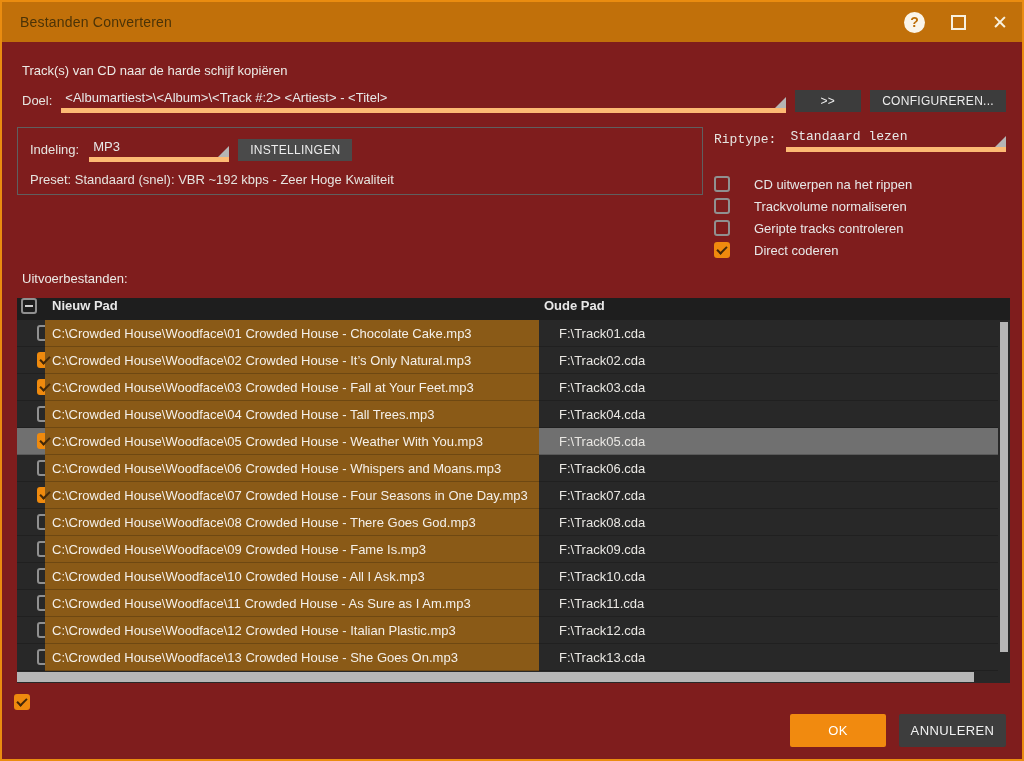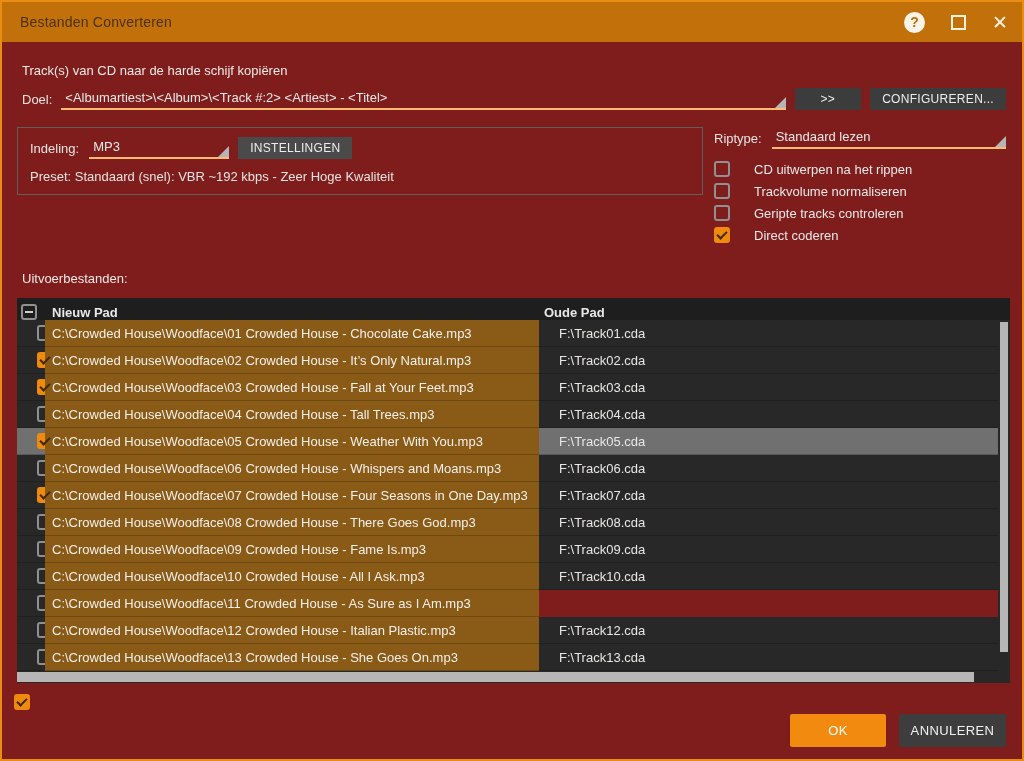--- a/index.html
+++ b/index.html
@@ -27,21 +27,21 @@
   .close-ic { color:#f8f1df; font-size:19px; line-height:1; cursor:pointer; }
 
   
   .subtitle { position:absolute; top:61px; left:20px; color:#eceae6; }
 
   .doel-row { position:absolute; top:86px; left:20px; right:16px; display:flex; align-items:center; }
   .lbl { color:#e6e4e0; white-space:nowrap; }
 
   .combo {
     position:relative; display:flex; align-items:flex-start;
-    border-bottom:2px solid #fdba74; padding:2px 16px 3px 4px;
+    border-bottom:5px solid #fdba74; padding:2px 16px 3px 4px;
     min-height:20px; cursor:pointer; white-space:nowrap;
   }
   .combo .corner {
     position:absolute; right:0; bottom:0; width:0; height:0;
     border-left:11px solid transparent; border-bottom:11px solid #b5b5b5;
   }
   .grow { flex:1; }
 
   .btn {
     background:#3c3c3c; color:#ededed; border:none; height:22px;
@@ -55,21 +55,21 @@
   .format-box {
     position:absolute; top:125px; left:15px; width:686px; height:68px;
     border:1px solid #5f5f5f; padding:9px 12px;
   }
   .format-row { display:flex; align-items:center; }
   .format-combo { width:140px; margin-left:10px; }
   .preset { margin-top:10px; color:#e6e4e0; }
 
   
   .rip-panel { position:absolute; top:125px; left:712px; right:16px; }
-  .riptype-row { display:flex; align-items:center; margin-bottom:9px; }
+  .riptype-row { display:flex; align-items:center; margin-bottom:21px;font-family:Liberation Mono, monospace; }
   .riptype-row .combo { margin-left:10px; }
 
   .opt { display:flex; align-items:center; gap:24px; height:22px; cursor:pointer; }
 
   .cb {
     width:16px; height:16px; border:2px solid #909090; border-radius:3px;
     display:inline-flex; align-items:center; justify-content:center;
     background:transparent; flex:none; cursor:pointer;
   }
   .cb.checked { background:#ef8a0e; border-color:#ef8a0e; }
@@ -77,21 +77,21 @@
     content:''; width:8px; height:4px; margin-top:-3px;
     border-left:2px solid #42280a; border-bottom:2px solid #42280a;
     transform:rotate(-45deg);
   }
   .cb.indet::after { content:''; width:8px; height:2px; background:#cfcfcf; }
 
   
   .out-label { position:absolute; top:269px; left:20px; color:#eceae6; }
 
   .table { position:absolute; top:296px; left:15px; width:993px; }
-  .thead { display:flex; align-items:flex-end; height:22px; background:#1e1e1e; font-weight:bold; }
+  .thead { display:flex; align-items:flex-start; height:22px; background:#1e1e1e; font-weight:bold; }
   .col-cb { width:28px; display:flex; align-items:center; justify-content:flex-start; padding-left:4px; flex:none; }
   .col-new { width:494px; flex:none; padding-left:7px; overflow:hidden; }
   .col-old { flex:1; padding-left:5px; overflow:hidden; }
 
   .tbody .trow { display:flex; align-items:stretch; height:27px; padding-right:12px; cursor:default; }
   .trow > div { display:flex; align-items:center; border-bottom:1px solid rgba(0,0,0,0.20); }
   .trow .col-cb, .trow .col-old { background:#282828;padding-left:20px; }
   .trow .cell-new { background:#8a5a17; color:#f4f0ea; }
   .trow.selected .col-cb, .trow.selected .col-old { background:#707070; }
   .cell-old { color:#e9e7e3; }
@@ -269,20 +269,21 @@
     </div>
     <div class="col-new cell-new">C:\Crowded House\Woodface\10 Crowded House - All I Ask.mp3</div>
     <div class="col-old cell-old">F:\Track10.cda</div>
   </div>
 
   <div class="trow">
     <div class="col-cb">
       <span class="cb"></span>
     </div>
     <div class="col-new cell-new">C:\Crowded House\Woodface\11 Crowded House - As Sure as I Am.mp3</div>
+    <div class="col-old cell-old">F:\Track11.cda</div>
   </div>
 
   <div class="trow">
     <div class="col-cb">
       <span class="cb"></span>
     </div>
     <div class="col-new cell-new">C:\Crowded House\Woodface\12 Crowded House - Italian Plastic.mp3</div>
     <div class="col-old cell-old">F:\Track12.cda</div>
   </div>
 

